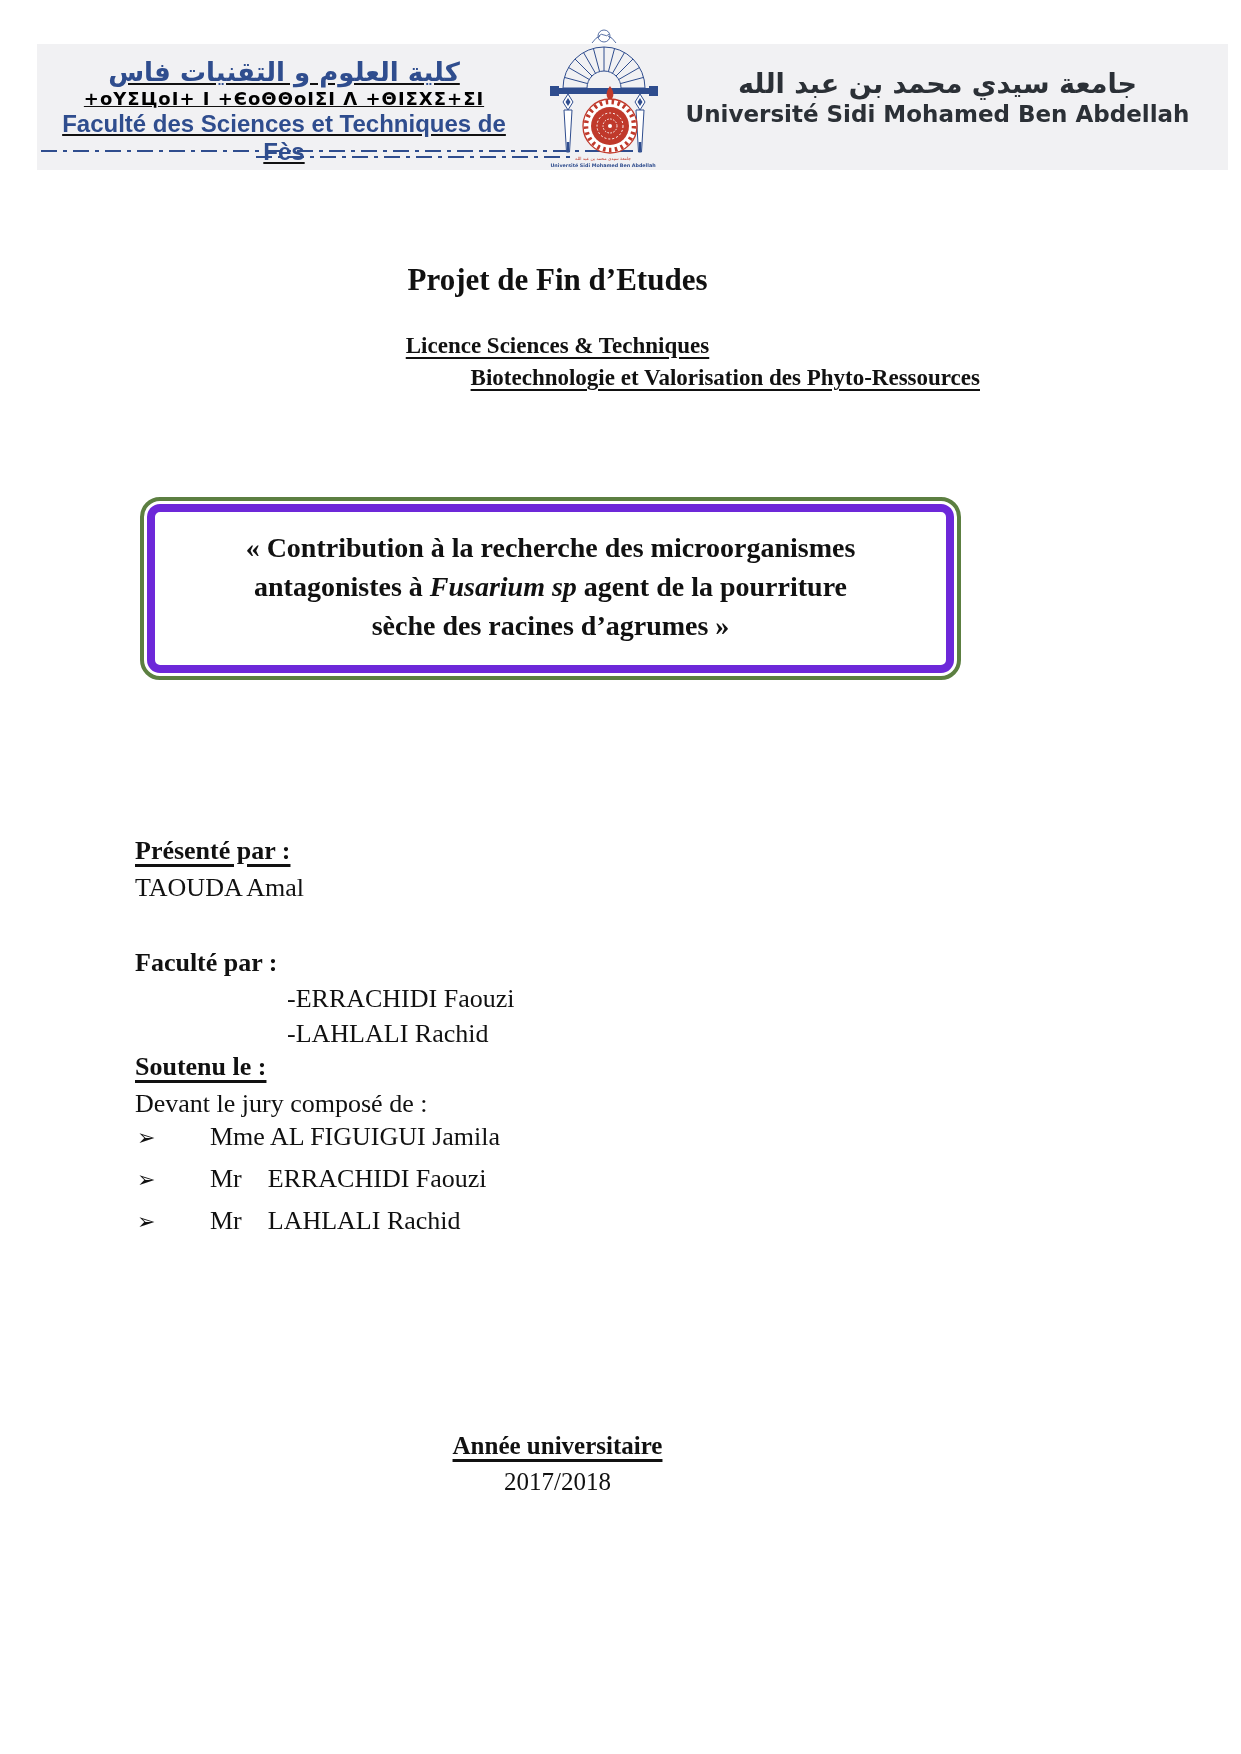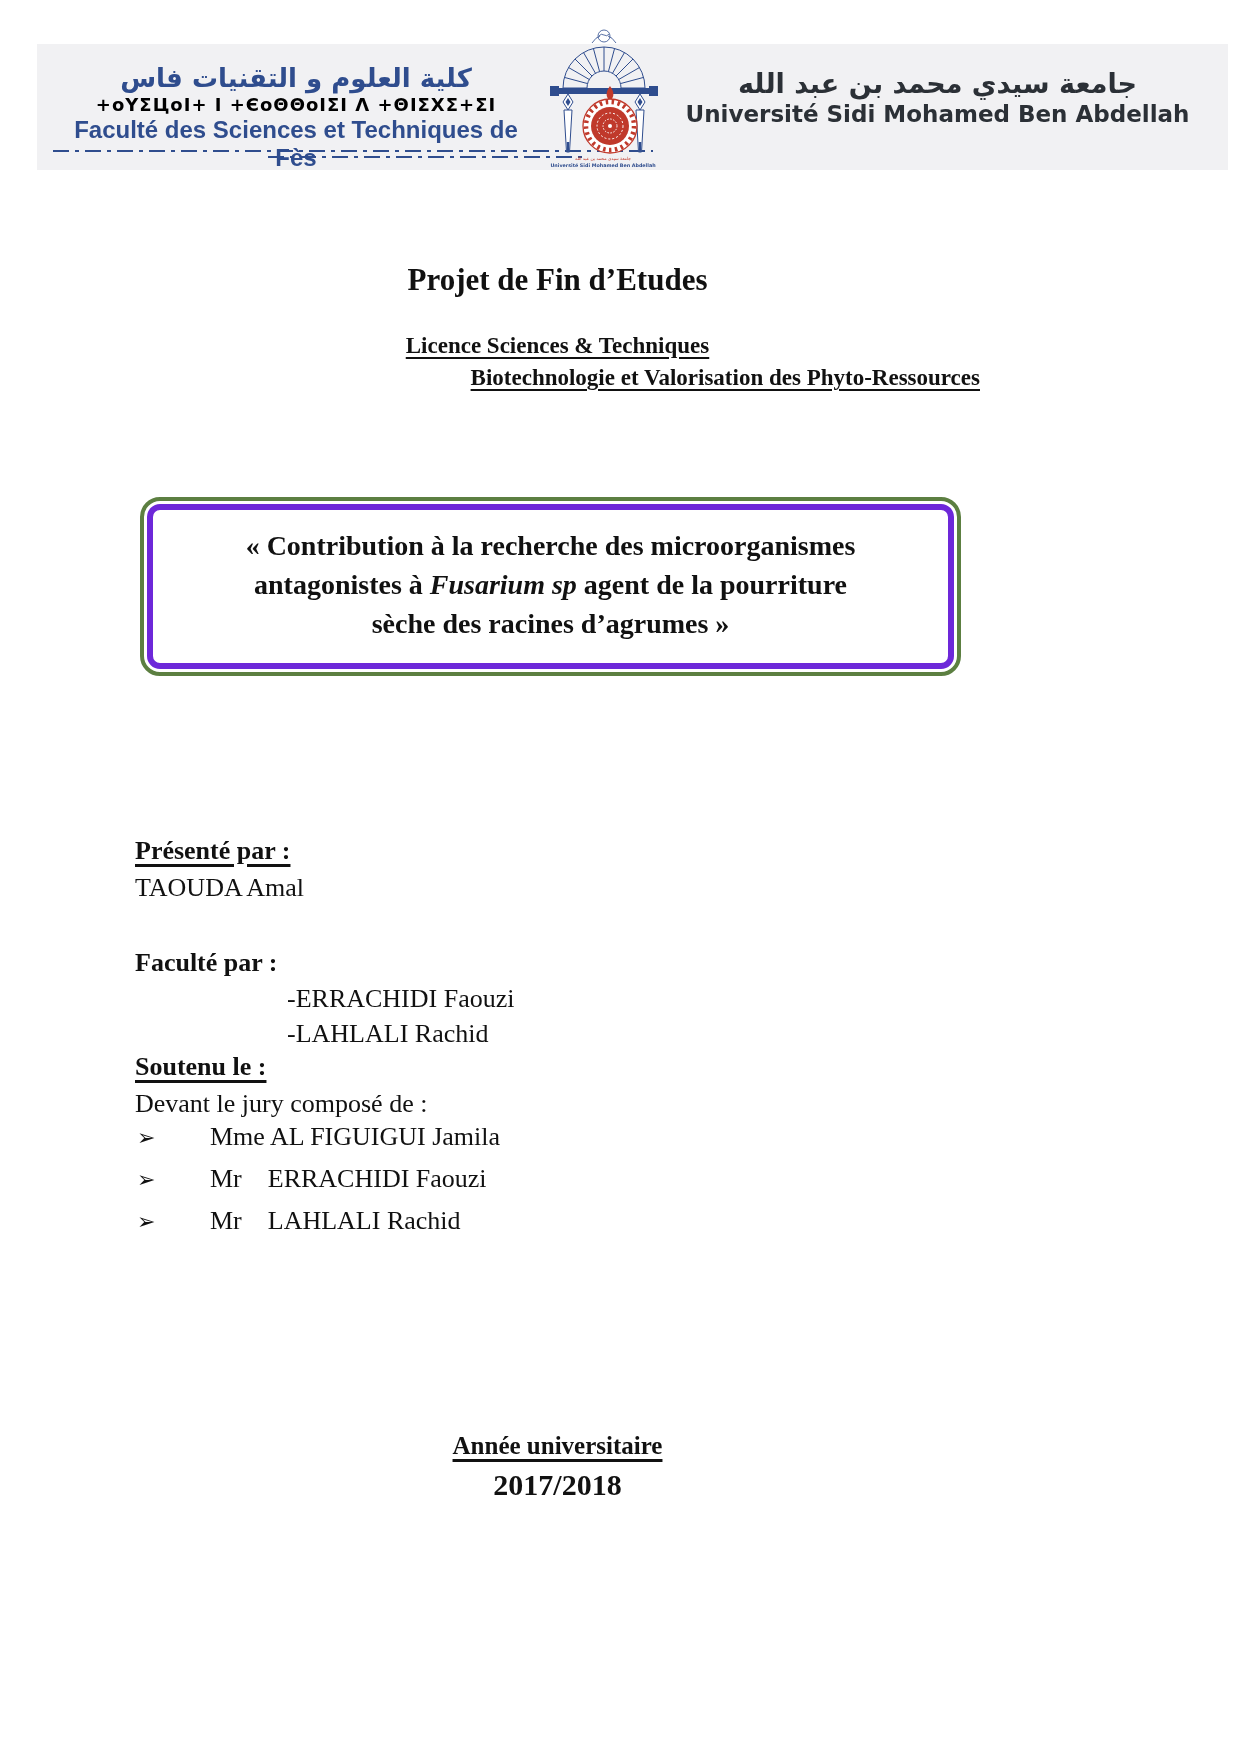--- a/index.html
+++ b/index.html
@@ -7,21 +7,21 @@
     position:relative;width:1241px;height:1754px;background:#ffffff;
     font-family:"Liberation Serif",serif;color:#111;overflow:hidden;
     margin:0 auto;
   }
   
   .header-band{
     position:absolute;left:37px;top:44px;width:1191px;height:126px;
     background:#f1f1f3;
   }
   .hcol{position:absolute;top:0;text-align:center;}
-  .hcol-left{left:16px;width:486px;padding-top:18px;}
+  .hcol-left{left:4px;width:486px;padding-top:12px;text-decoration:underline;}
   .hcol-right{left:610px;width:581px;padding-top:24px;}
   .h-ar{font-family:"DejaVu Sans",sans-serif;font-weight:bold;font-size:26px;line-height:32px;color:#2f4d8e;}
   .hcol-right .h-ar{color:#2b3036;font-size:27px;}
   .h-tif{font-family:"DejaVu Sans",sans-serif;font-size:18px;line-height:22px;letter-spacing:1px;color:#000000;font-weight:bold;}
   .hcol-right .h-tif{color:#2b3036;font-weight:normal;}
   .h-fr{font-family:"Liberation Sans",sans-serif;font-weight:bold;font-size:24px;line-height:28px;color:#2f4d8e;letter-spacing:0px;}
   .hcol-right .h-fr{color:#2b3036;font-family:"DejaVu Sans",sans-serif;font-size:23px;}
   .dashline{
     position:absolute;height:2px;
     background:repeating-linear-gradient(90deg,#2f4d8e 0 16px,transparent 16px 22px,#2f4d8e 22px 26px,transparent 26px 32px);
@@ -33,35 +33,35 @@
   .center-col{position:absolute;left:135px;width:845px;text-align:center;}
   .doc-type{top:262px;font-size:31px;font-weight:bold;}
   .degree{top:330px;font-size:23px;font-weight:bold;text-decoration:underline;text-decoration-thickness:2px;text-underline-offset:4px;line-height:31px;}
   .program{top:362px;font-size:23px;font-weight:bold;text-decoration:underline;text-decoration-thickness:2px;text-underline-offset:4px;line-height:31px;text-align:right;}
   
   .title-box{
     position:absolute;left:140px;top:497px;width:821px;box-sizing:border-box;
     border:4px solid #5c7f41;border-radius:20px;padding:3px;background:#fff;
   }
   .title-box-inner{
-    border:6px solid #6d28d9;border-radius:13px;
+    border:8px solid #6d28d9;border-radius:13px;
     padding:16px 8px 20px 8px;text-align:center;
     font-size:28px;font-weight:bold;line-height:39px;
   }
   .italic{font-style:italic;}
   
   .lbl{position:absolute;left:135px;font-size:26px;font-weight:bold;}
   .lbl-u{text-decoration:underline;text-decoration-thickness:2.5px;text-underline-offset:5px;}
   .plain{position:absolute;left:135px;font-size:26px;}
   .indented{position:absolute;left:287px;font-size:26px;}
   .jury-row{position:absolute;left:137px;font-size:26px;white-space:pre;}
   .jury-bullet{font-family:"DejaVu Sans",sans-serif;font-size:22px;display:inline-block;width:73px;}
   
   .footer1{top:1432px;font-size:25px;font-weight:bold;text-decoration:underline;text-decoration-thickness:2.5px;text-underline-offset:5px;}
-  .footer2{top:1468px;font-size:30px;font-weight:bold;}
+  .footer2{top:1468px;font-size:25px;font-weight:normal;}
 </style>
 </head>
 <body>
 
 <div class="page">
 
   <div class="header-band">
     <div class="hcol hcol-left">
       <div class="h-ar">كلية العلوم و التقنيات فاس</div>
       <div class="h-tif">+oYΣЦoI+ I +ЄoΘΘoIΣI Λ +ΘIΣXΣ+ΣI</div>

